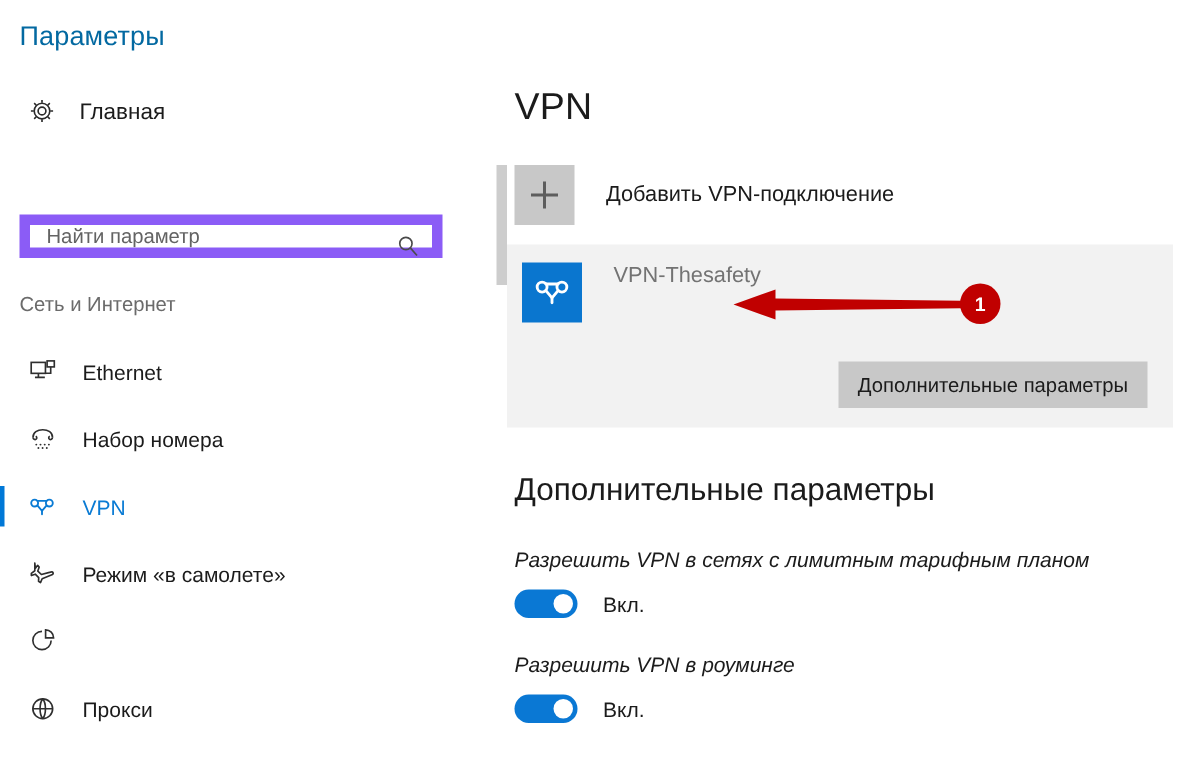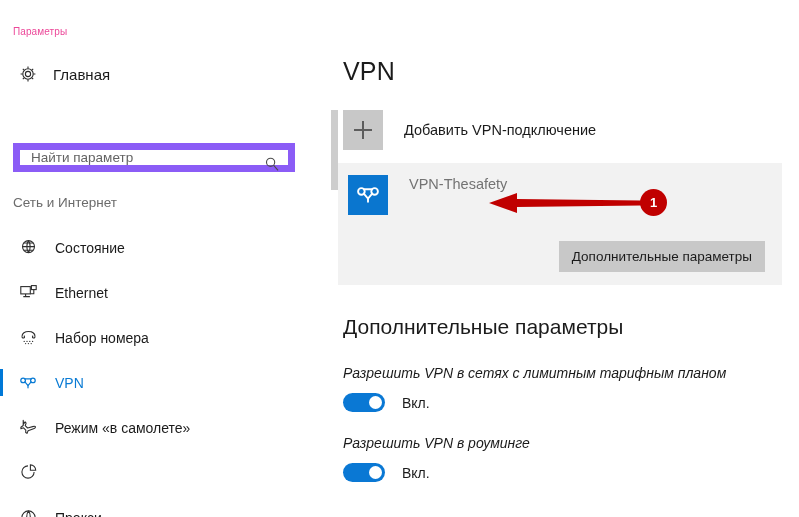--- a/index.html
+++ b/index.html
@@ -12,22 +12,22 @@
     position:relative;
   }
   #app{position:absolute;inset:0;}
 
   
   .titlebar{
     position:absolute;left:0;top:0;width:799px;height:40px;
     background:#ffffff;
   }
   .titlebar .title{
-    position:absolute;left:13px;top:26px;
-    font-size:10px;color:#ec4899;letter-spacing:.1px;
+    position:absolute;left:13px;top:14px;
+    font-size:18px;color:#0369a1;letter-spacing:.1px;
   }
 
   
   .sidebar{
     position:absolute;left:0;top:40px;width:330px;height:477px;
     background:#ffffff;
   }
   .home-row{
     position:absolute;left:0;top:17px;width:310px;height:34px;
     display:flex;align-items:center;cursor:default;
@@ -178,32 +178,20 @@
             <path d="M9.7 9.4L14 14.3"></path>
           </g>
         </svg>
       </span>
     </div>
 
     <div class="group-head">Сеть и Интернет</div>
 
     <div class="nav">
 
-      <div class="nav-item">
-        <span class="bar"></span>
-        <span class="ico">
-          <svg width="19" height="19" viewBox="0 0 19 19">
-            <g fill="none" stroke="#2f2f2f" stroke-width="1.1">
-              <circle cx="9.5" cy="8.6" r="6"></circle>
-              <path d="M3.5 8.6h12M9.5 2.6c2.2 2.6 2.2 9.4 0 12M9.5 2.6c-2.2 2.6-2.2 9.4 0 12M4.6 5h9.8M4.6 12.2h9.8"></path>
-            </g>
-          </svg>
-        </span>
-        <span class="lbl">Состояние</span>
-      </div>
 
       <div class="nav-item">
         <span class="bar"></span>
         <span class="ico">
           <svg width="19" height="19" viewBox="0 0 19 19">
             <g fill="none" stroke="#2f2f2f" stroke-width="1.1">
               <rect x="1.8" y="3.6" width="9.5" height="7.3"></rect>
               <path d="M4.3 13.6h6.6M6.6 10.9v2.7"></path>
               <rect x="12.4" y="2.6" width="4.8" height="4"></rect>
               <path d="M14.8 6.6v4.2h-3.5"></path>

